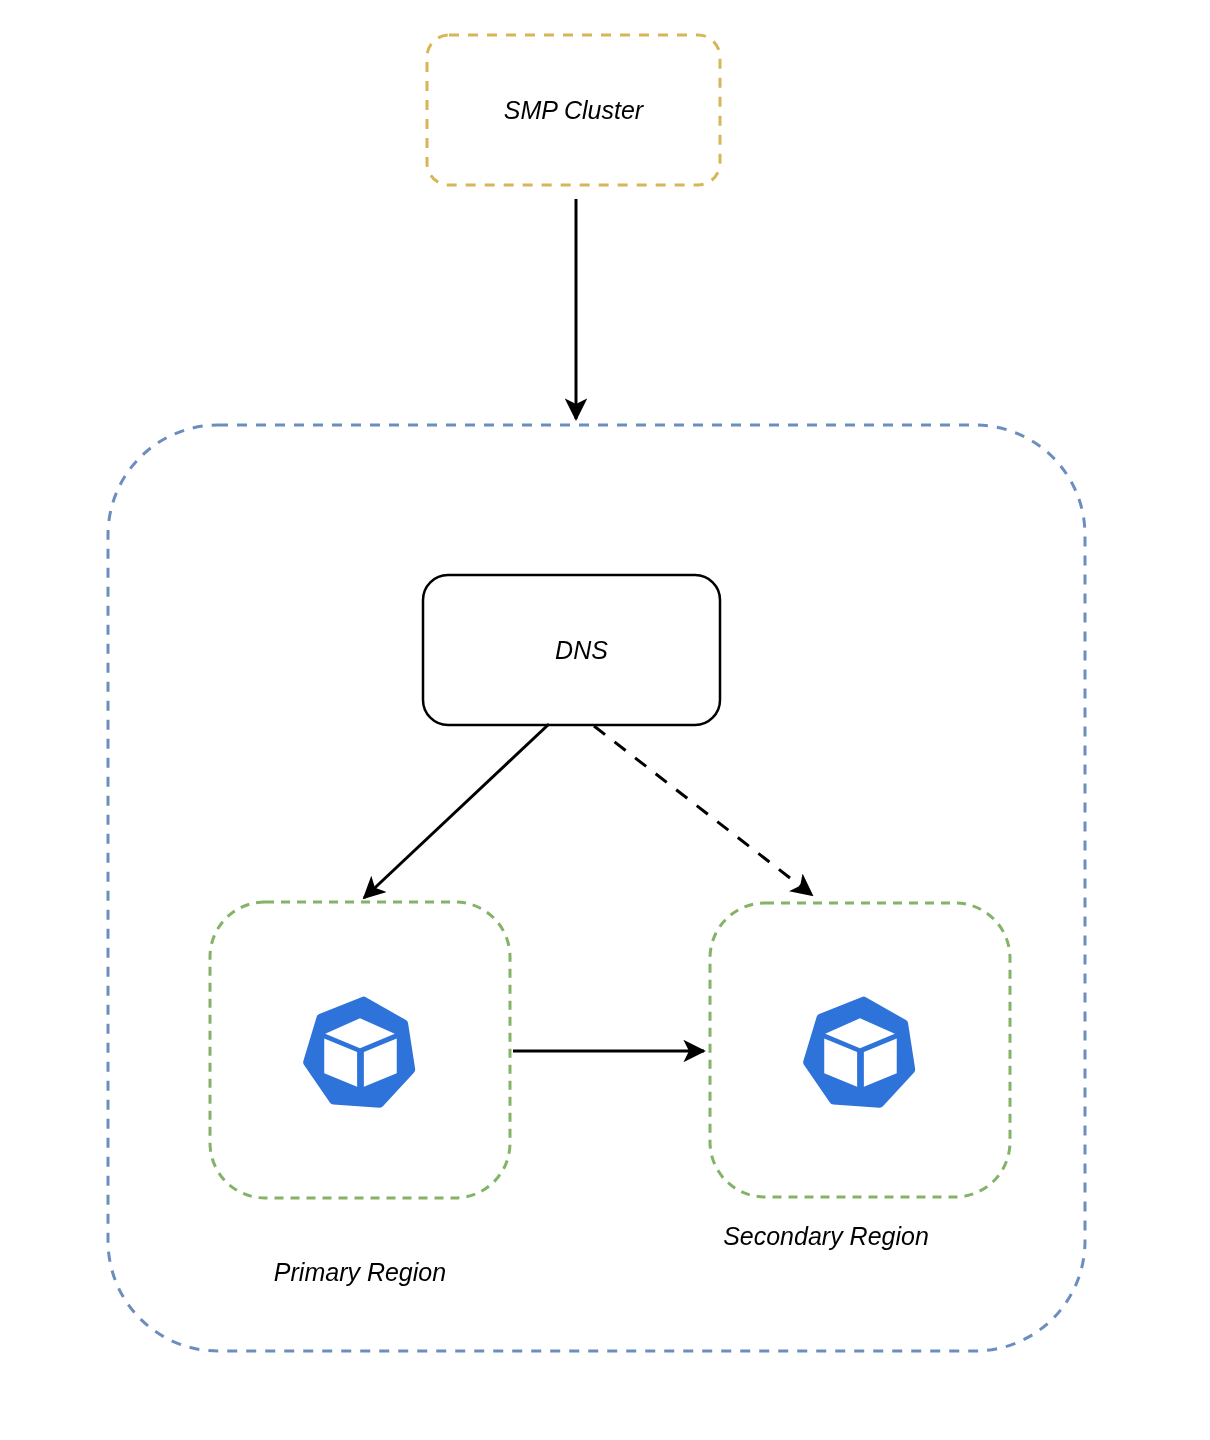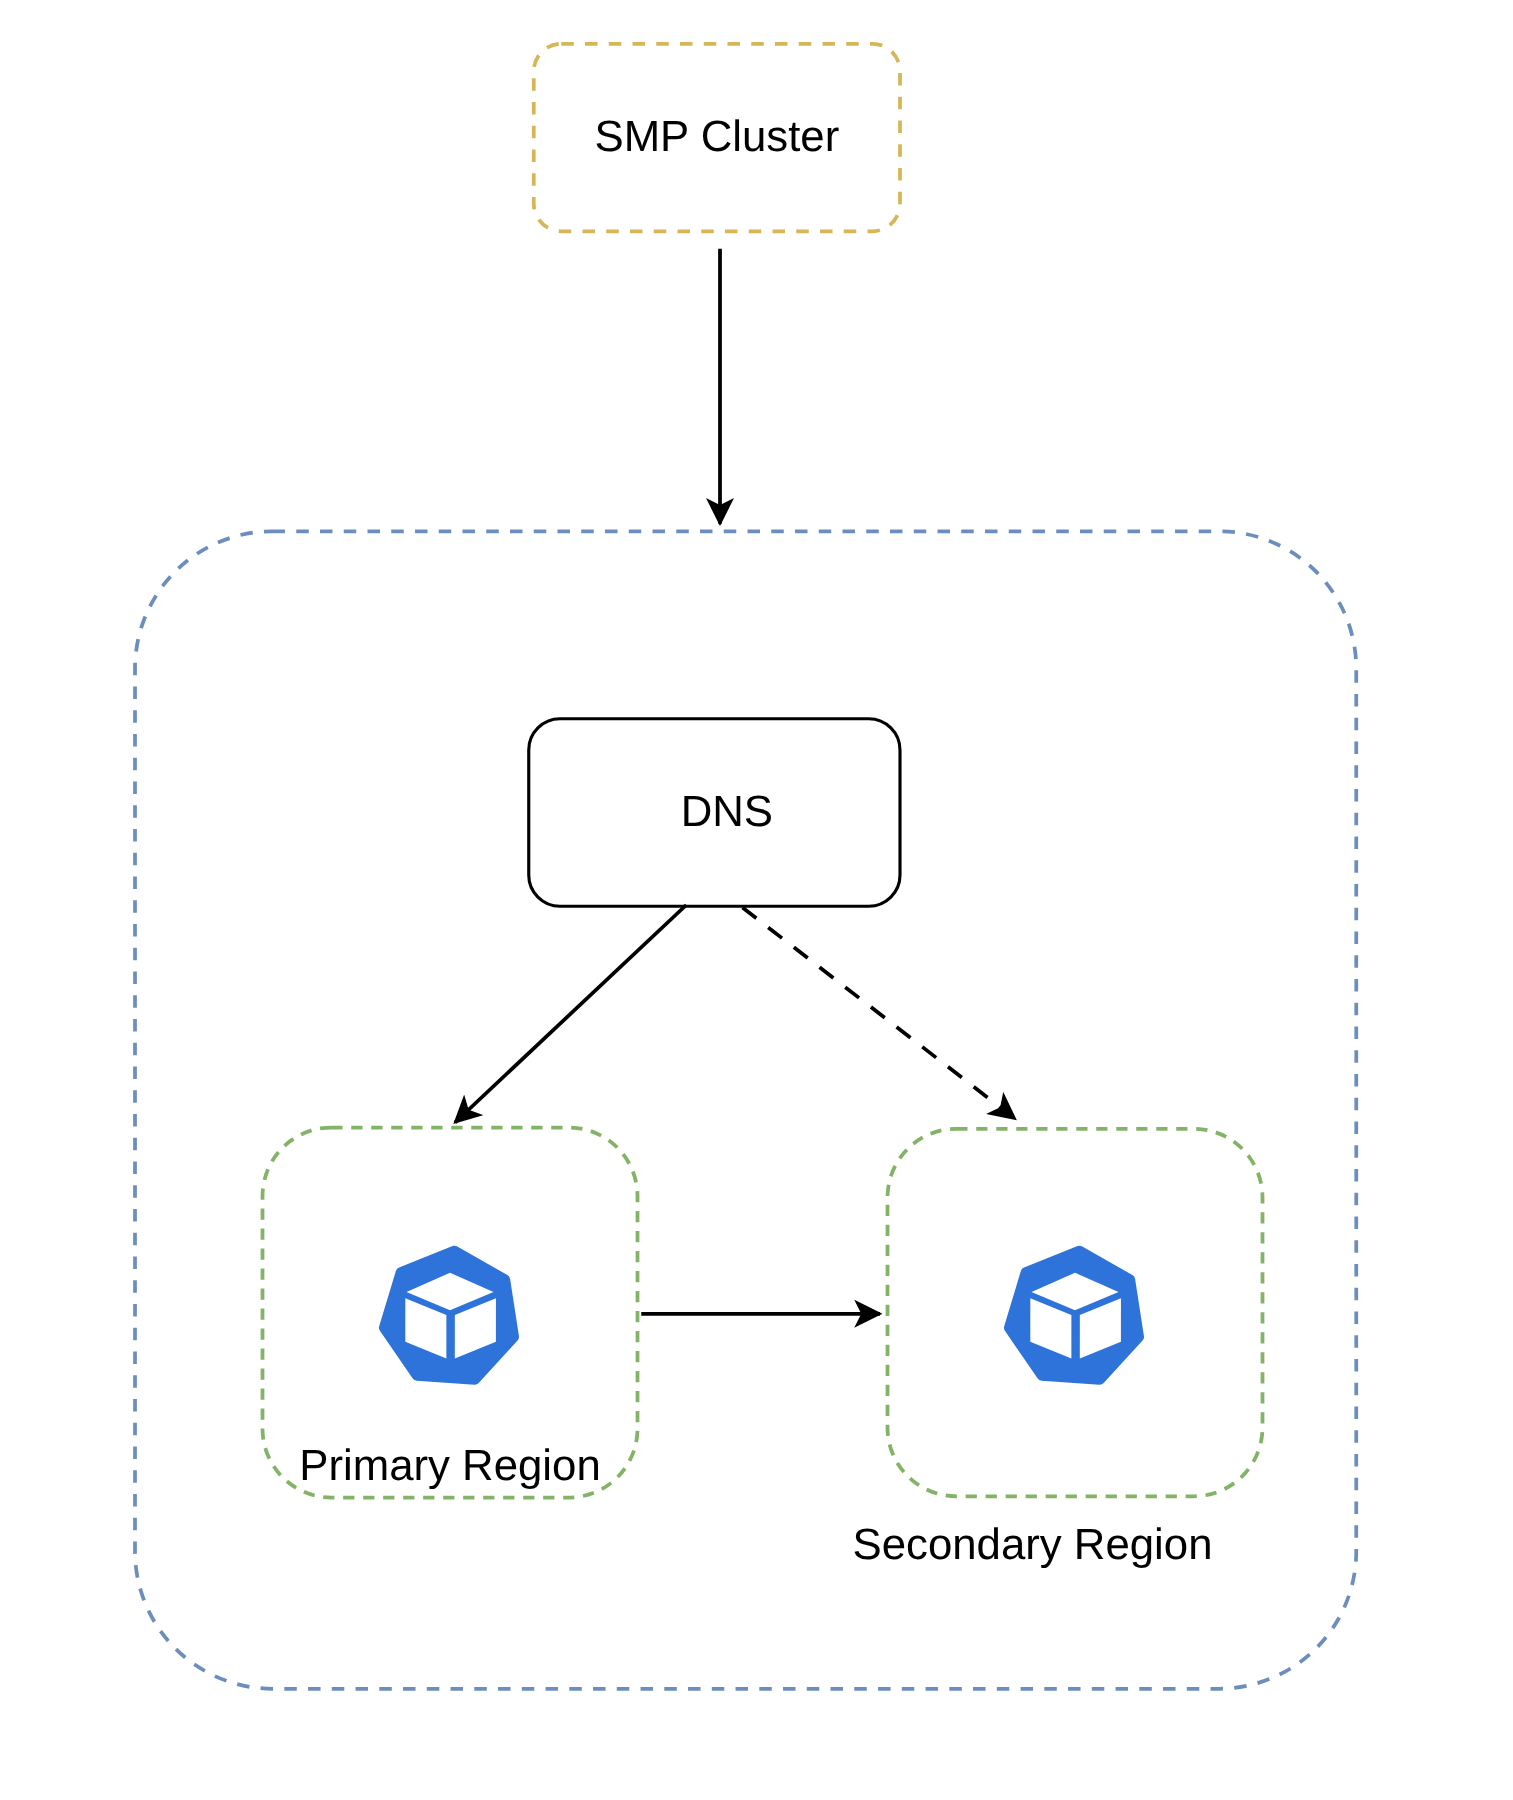--- a/index.html
+++ b/index.html
@@ -20,25 +20,25 @@
   .shapes rect{fill:var(--canvas-bg);}
   .rect-smp{stroke:var(--smp-border);stroke-width:3;stroke-dasharray:10 9;}
   .rect-container{stroke:var(--container-border);stroke-width:3;stroke-dasharray:10 9;fill:none !important;}
   .rect-dns{stroke:var(--dns-border);stroke-width:2.5;}
   .rect-region{stroke:var(--region-border);stroke-width:3;stroke-dasharray:9 7;}
   .edge{stroke:var(--arrow);stroke-width:3;fill:none;}
   .edge.dashed{stroke-dasharray:14 12;}
   .arrowhead{fill:var(--arrow);}
   .node-label{
     position:absolute;display:flex;align-items:center;justify-content:center;
-    font-size:35px;line-height:1.2;color:var(--text);text-align:center;white-space:nowrap;
+    font-size:25px;line-height:1.2;color:var(--text);text-align:center;white-space:nowrap;font-style:italic;
   }
   .lbl-smp{left:427px;top:35px;width:293px;height:150px;}
   .lbl-dns{left:423px;top:575px;width:317px;height:150px;}
-  .lbl-primary{left:210px;top:1149px;width:300px;height:48px;}
+  .lbl-primary{left:210px;top:1248px;width:300px;height:48px;}
   .lbl-secondary{left:676px;top:1212px;width:300px;height:48px;}
   .region-icon{position:absolute;width:116px;height:116px;}
   .icon-primary{left:302px;top:996px;}
   .icon-secondary{left:802px;top:996px;}
   .region-icon .hept{fill:var(--icon-blue);stroke:var(--icon-blue);stroke-width:9;stroke-linejoin:round;}
   .region-icon .face{fill:#FFFFFF;}
 </style>
 </head>
 <body>
 

